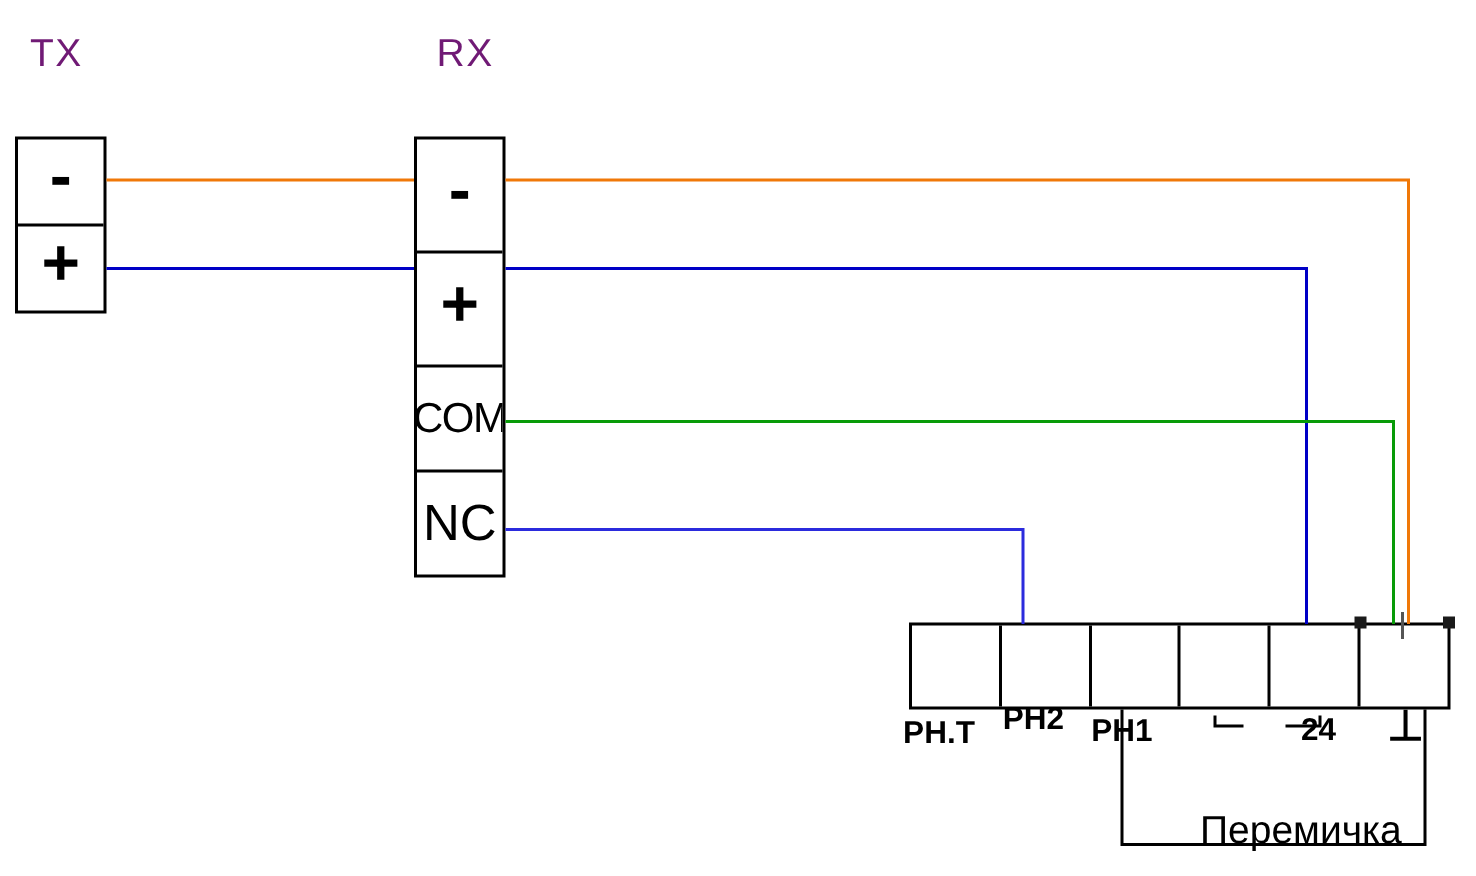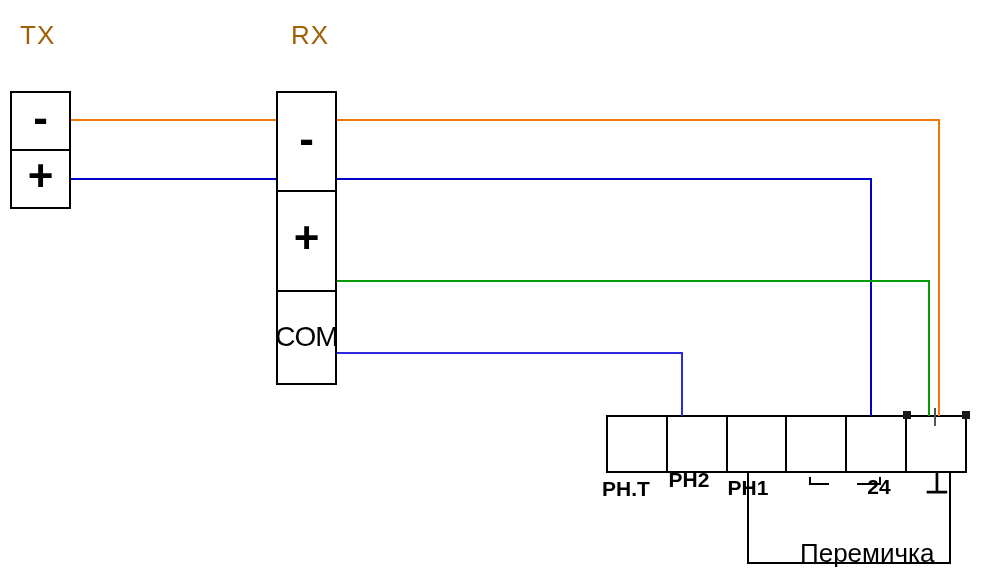--- a/index.html
+++ b/index.html
@@ -1,21 +1,21 @@
 <!DOCTYPE html>
 <html><head>
 <meta charset="utf-8">
 <style>
   html,body{margin:0;padding:0;background:#fff;}
   .canvas{
     position:relative;width:984px;height:584px;background:#ffffff;overflow:hidden;
     font-family:"Liberation Sans",sans-serif;color:#000;
   }
   .block-title{
-    position:absolute;font-size:26px;line-height:26px;color:#a16207;letter-spacing:1px;
+    position:absolute;font-size:26px;line-height:26px;color:#701a75;letter-spacing:1px;
   }
   .tblock{
     position:absolute;display:flex;flex-direction:column;
     border:2px solid #000;background:#fff;box-sizing:border-box;z-index:2;
   }
   .tblock .cell{
     flex:1;display:flex;align-items:center;justify-content:center;
     box-sizing:border-box;overflow:hidden;
   }
   .tblock .cell + .cell{border-top:2px solid #000;}
@@ -51,20 +51,21 @@
 
   <div class="tblock" style="left:10px;top:91px;width:61px;height:118px;">
     <div class="cell sign">-</div>
     <div class="cell sign">+</div>
   </div>
 
   <div class="tblock" style="left:276px;top:91px;width:61px;height:294px;">
     <div class="cell sign">-</div>
     <div class="cell sign">+</div>
     <div class="cell mid">COM</div>
+    <div class="cell big">NC</div>
   </div>
 
   <div class="strip">
     <div class="scell"></div>
     <div class="scell"></div>
     <div class="scell"></div>
     <div class="scell"></div>
     <div class="scell"></div>
     <div class="scell"></div>
   </div>

